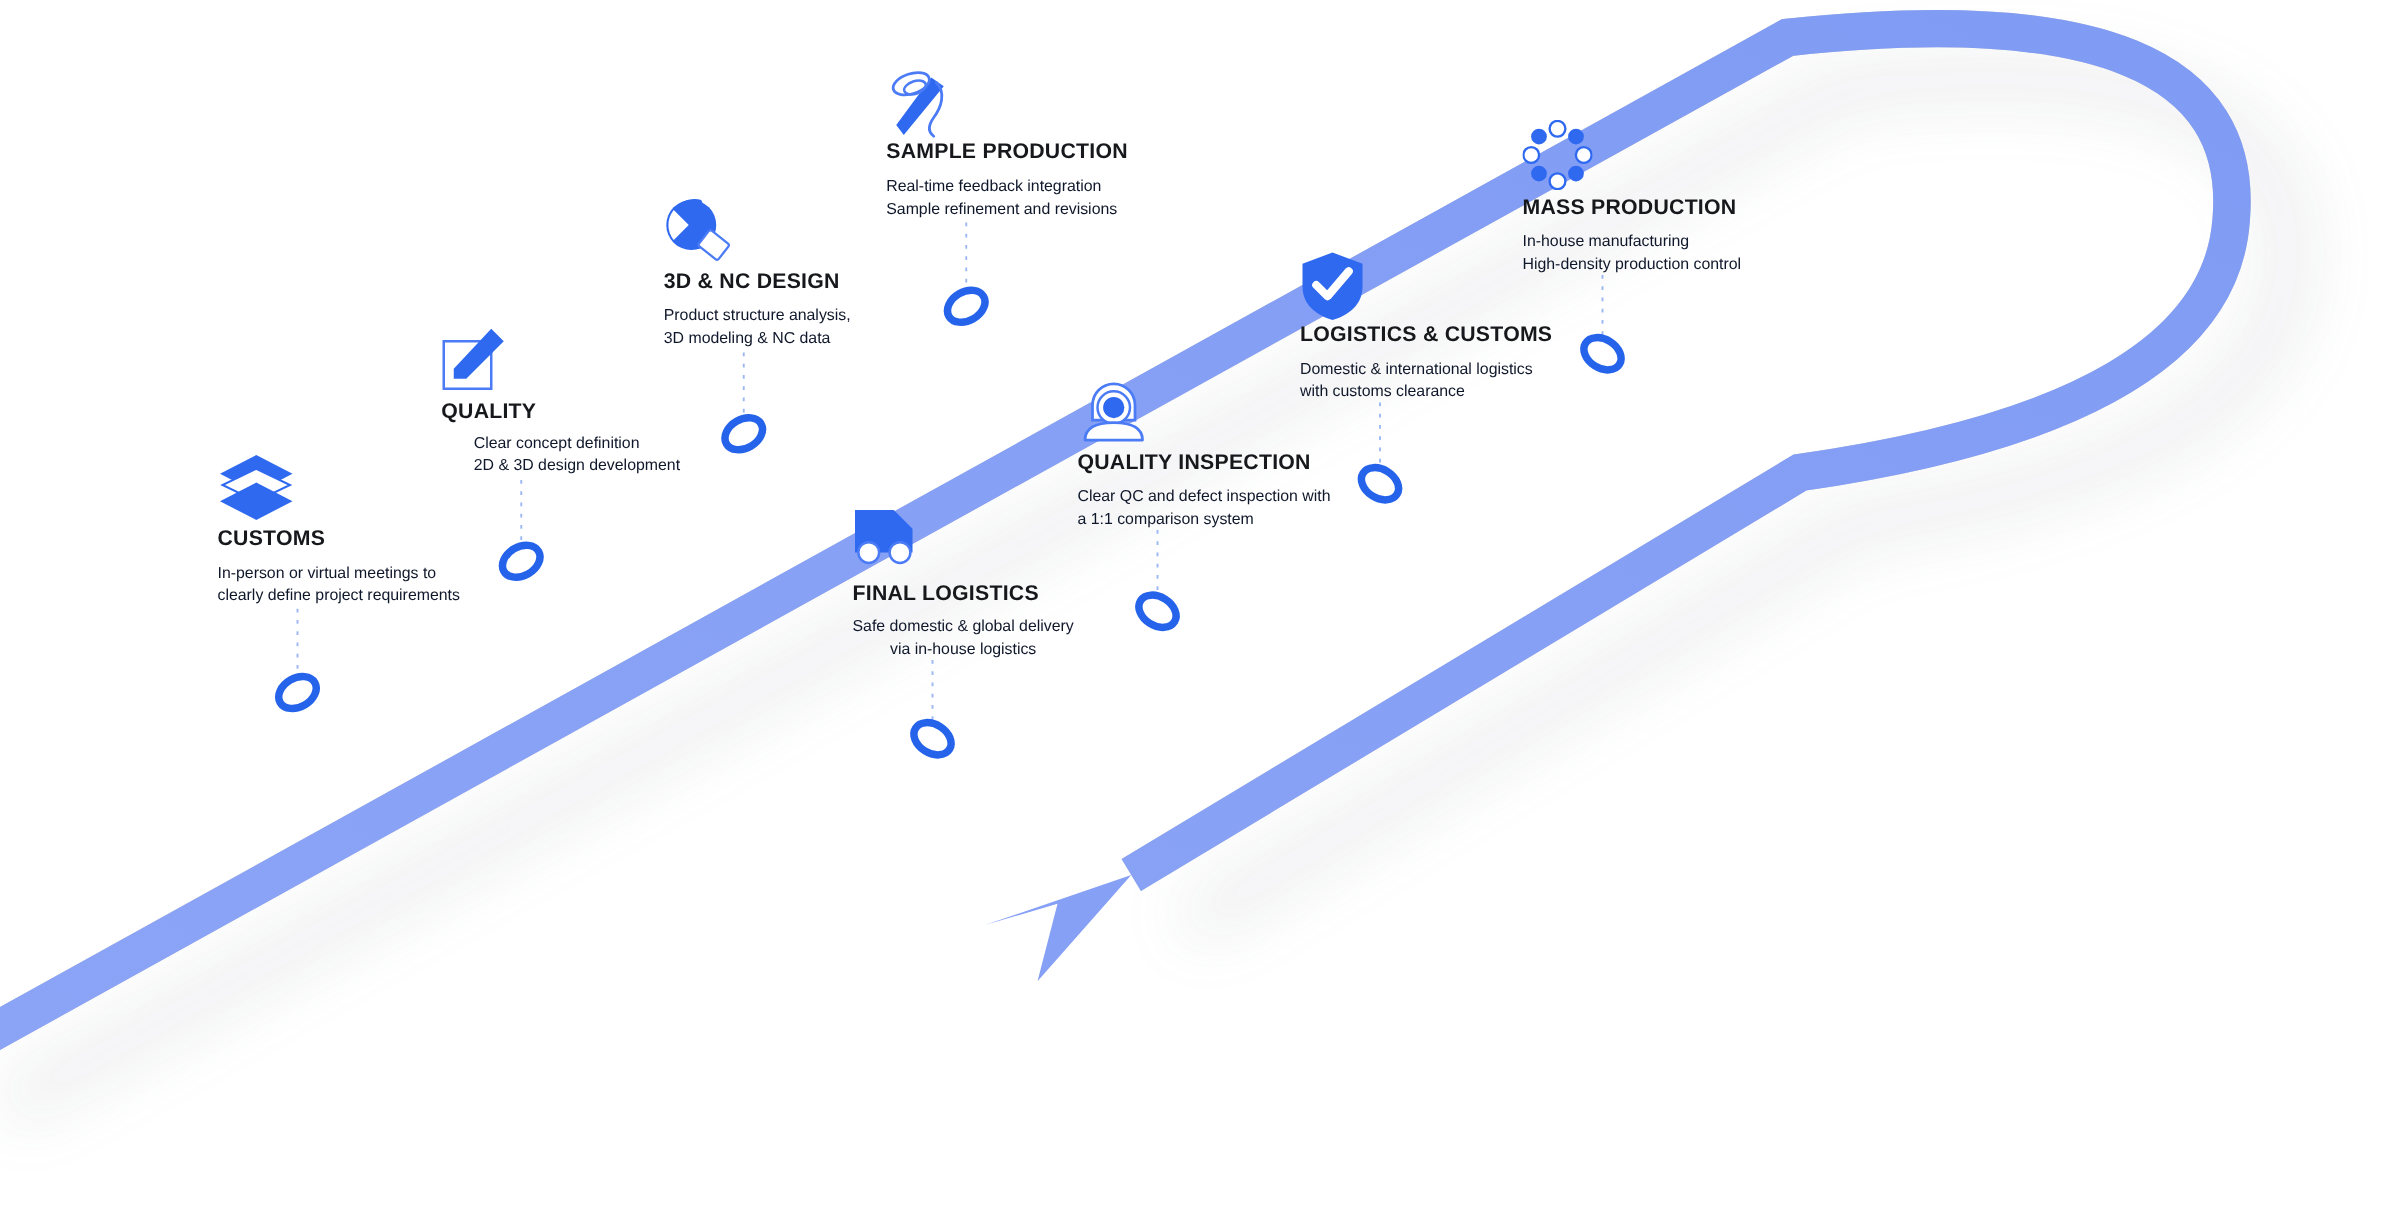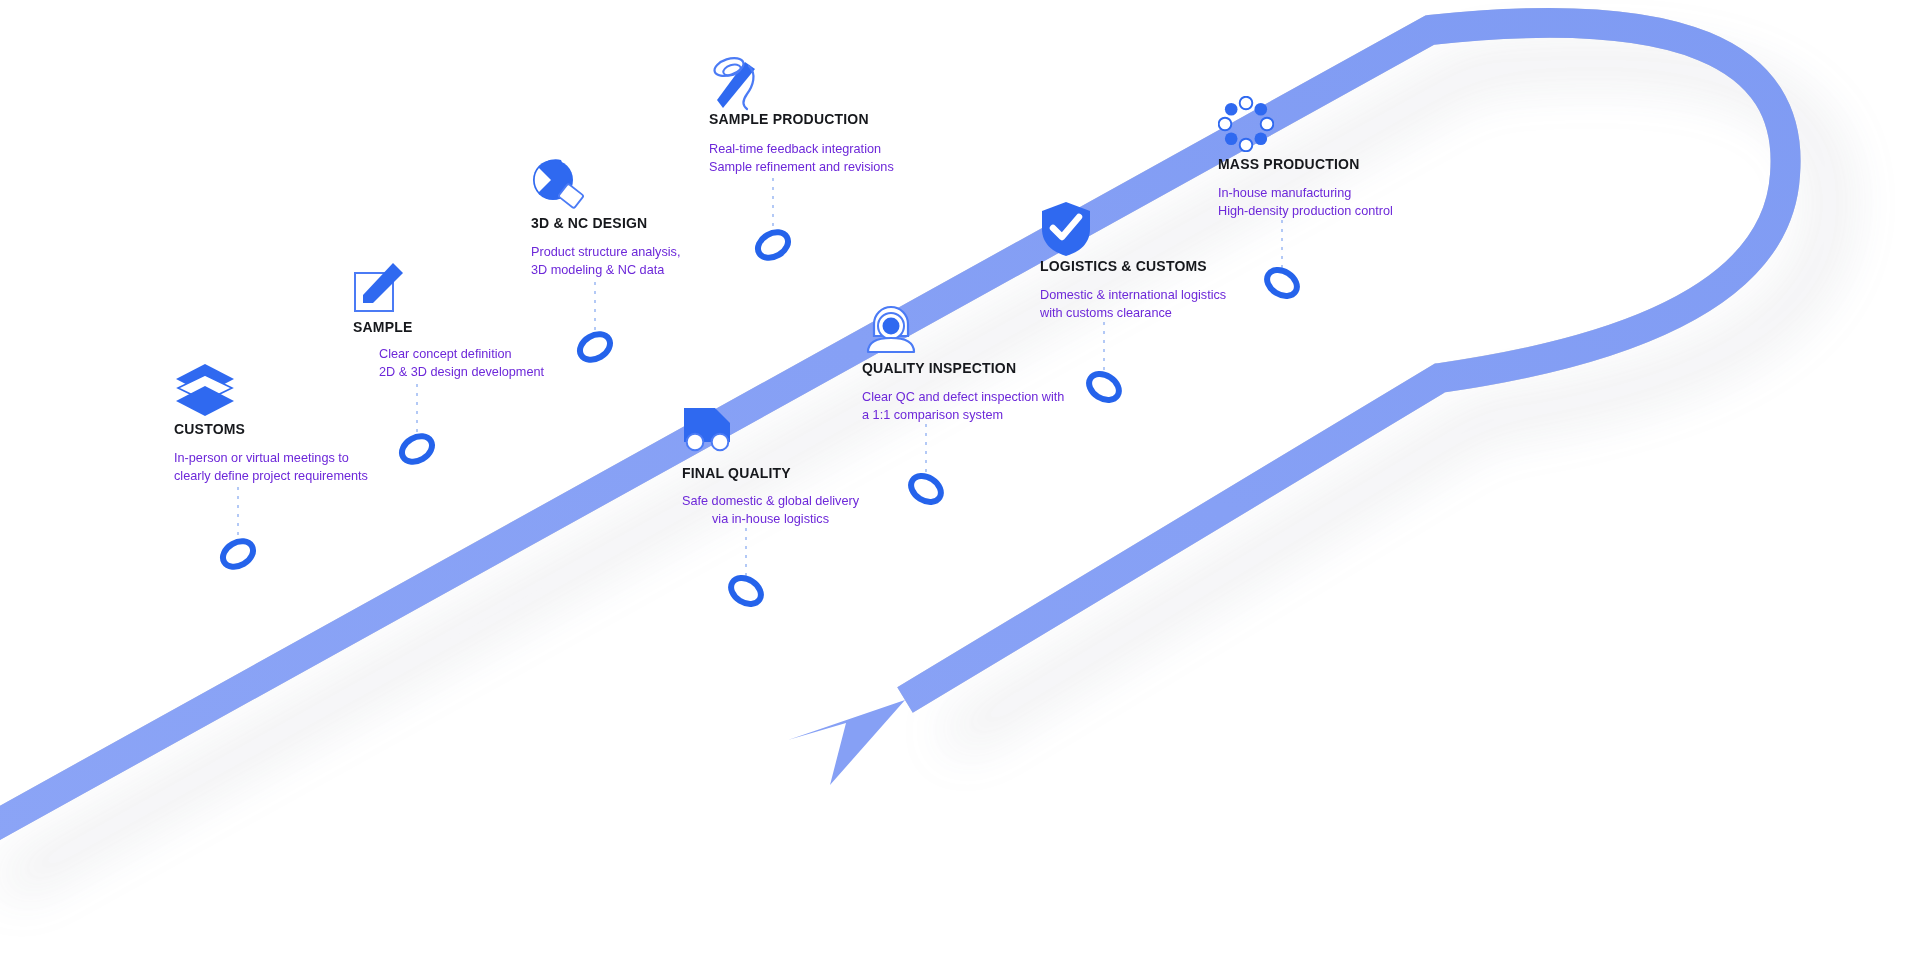--- a/index.html
+++ b/index.html
@@ -8,31 +8,31 @@
     background:#ffffff;
     font-family:"Liberation Sans","DejaVu Sans",sans-serif;
     overflow:hidden;
     position:relative;
   }
   #stage{position:absolute;inset:0;width:1919px;height:969px;}
   #flow-svg{position:absolute;left:0;top:0;width:1919px;height:969px;}
   .step-icon{position:absolute;}
   .step-title{
     position:absolute;
-    font-size:14px;
+    font-size:17px;
     font-weight:bold;
     letter-spacing:.2px;
     color:#16181c;
     white-space:nowrap;
     line-height:1;
   }
   .step-desc{
     position:absolute;
     font-size:12.7px;
-    color:#6d28d9;
+    color:#0f172a;
     line-height:1.45;
     white-space:nowrap;
     font-weight:400;
   }
   .step-desc span{display:block;}
 </style>
 </head>
 <body>
 
 <div id="stage">
@@ -115,21 +115,21 @@
       </svg></span></div>
       <div class="step-title" style="left: 174px; top: 422px;">CUSTOMS</div>
       <div class="step-desc" style="left: 174px; top: 449px;">
         <span>In-person or virtual meetings to</span>
         <span>clearly define project requirements</span>
       </div>
       <div class="step-icon" style="left: 353px; top: 261px;"><span class="step-icon-inner"><svg width="52" height="52" viewBox="0 0 52 52">
         <rect x="2" y="12" width="38" height="38" fill="#fff" stroke="#4b7bf5" stroke-width="2"></rect>
         <path d="M40 2 L50 12 L20 42 L10 42 L10 34 Z" fill="#2f69f0"></path>
       </svg></span></div>
-      <div class="step-title" style="left: 353px; top: 320px;">SAMPLE</div>
+      <div class="step-title" style="left: 353px; top: 320px;">QUALITY</div>
       <div class="step-desc" style="left: 353px; top: 345px; margin-left: 26px;">
         <span>Clear concept definition</span>
         <span>2D &amp; 3D design development</span>
       </div>
       <div class="step-icon" style="left: 531px; top: 158px;"><span class="step-icon-inner"><svg width="56" height="56" viewBox="0 0 56 56">
         <path d="M30 2 A20 20 0 1 0 38 36 L33 30 A13 13 0 1 1 27 9 L18 19 L25 27 L36 16 Z" fill="#2f69f0"></path>
         <circle cx="22" cy="22" r="20" fill="#2f69f0"></circle>
         <path d="M8 10 L20 22 L8 34 A19 19 0 0 1 8 10 Z" fill="#fff"></path>
         <rect x="30" y="30" width="20" height="16" rx="2" fill="#fff" stroke="#4b7bf5" stroke-width="1.8" transform="rotate(38 40 38)"></rect>
       </svg></span></div>
@@ -182,20 +182,20 @@
       <div class="step-title" style="left: 862px; top: 361px;">QUALITY INSPECTION</div>
       <div class="step-desc" style="left: 862px; top: 388px;">
         <span>Clear QC and defect inspection with</span>
         <span>a 1:1 comparison system</span>
       </div>
       <div class="step-icon" style="left: 682px; top: 406px;"><span class="step-icon-inner"><svg width="58" height="48" viewBox="0 0 58 48">
         <path d="M2 2 H33 L48 17 V36 H2 Z" fill="#2f69f0"></path>
         <circle cx="13" cy="36" r="8.3" fill="#fff" stroke="#4b7bf5" stroke-width="2"></circle>
         <circle cx="38" cy="36" r="8.3" fill="#fff" stroke="#4b7bf5" stroke-width="2"></circle>
       </svg></span></div>
-      <div class="step-title" style="left: 682px; top: 466px;">FINAL QUALITY</div>
+      <div class="step-title" style="left: 682px; top: 466px;">FINAL LOGISTICS</div>
       <div class="step-desc" style="left: 682px; top: 492px; text-align: center;">
         <span>Safe domestic &amp; global delivery</span>
         <span>via in-house logistics</span>
       </div>
     </div>
 
 </div>
 
 </body></html>

